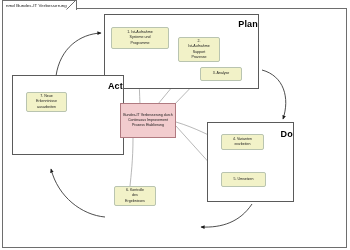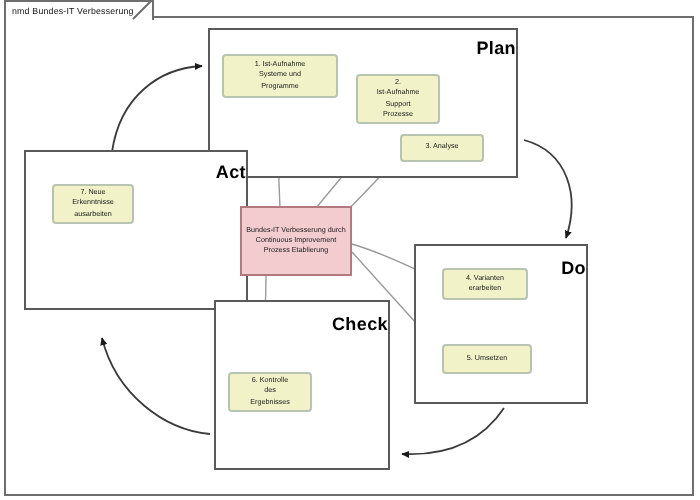--- a/index.html
+++ b/index.html
@@ -194,23 +194,20 @@
   </div>
 
   <div class="quad" id="quad-act">
     <div class="quad-title">Act</div>
   </div>
 
   <div class="quad" id="quad-do">
     <div class="quad-title">Do</div>
   </div>
 
-  <div class="quad" id="quad-check">
-    <div class="quad-title">Check</div>
-  </div>
 
   <div class="note" id="note-1">
     <div>
       <span>1. Ist-Aufnahme</span>
       <span>Systeme und</span>
       <span>Programme</span>
     </div>
   </div>
 
   <div class="note" id="note-2">

